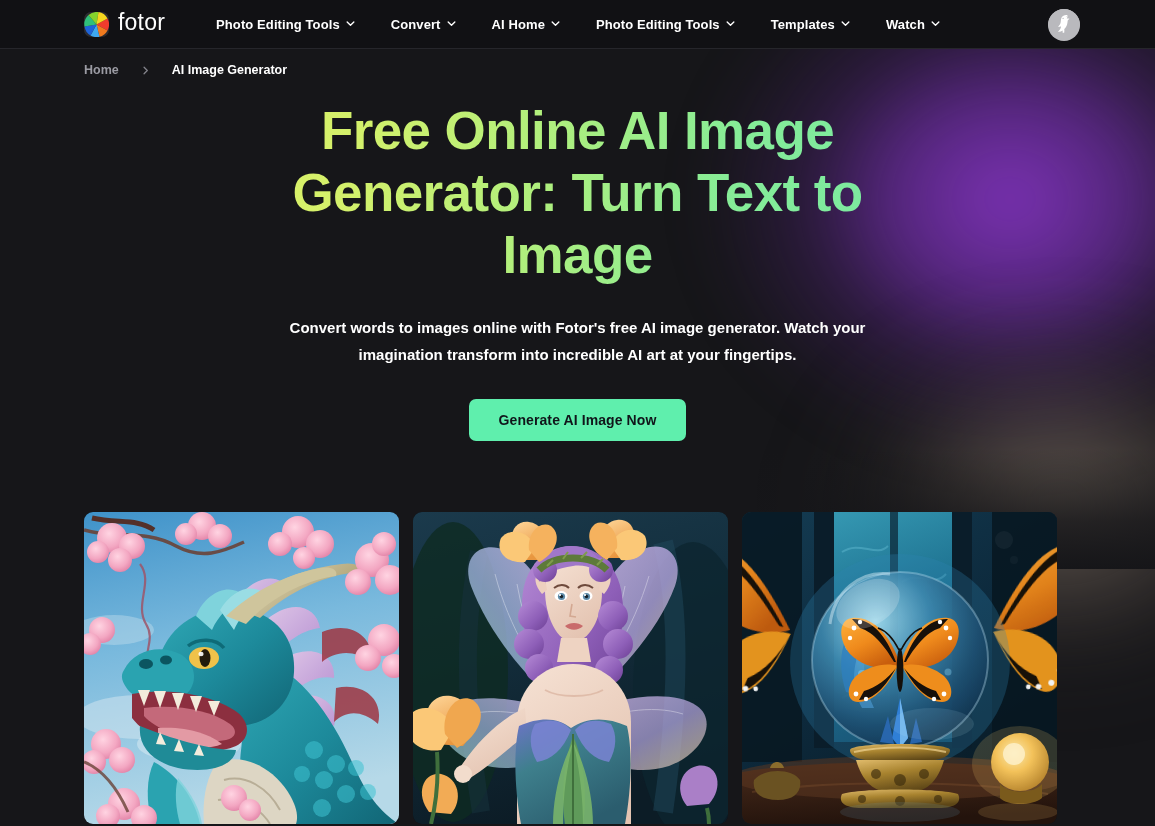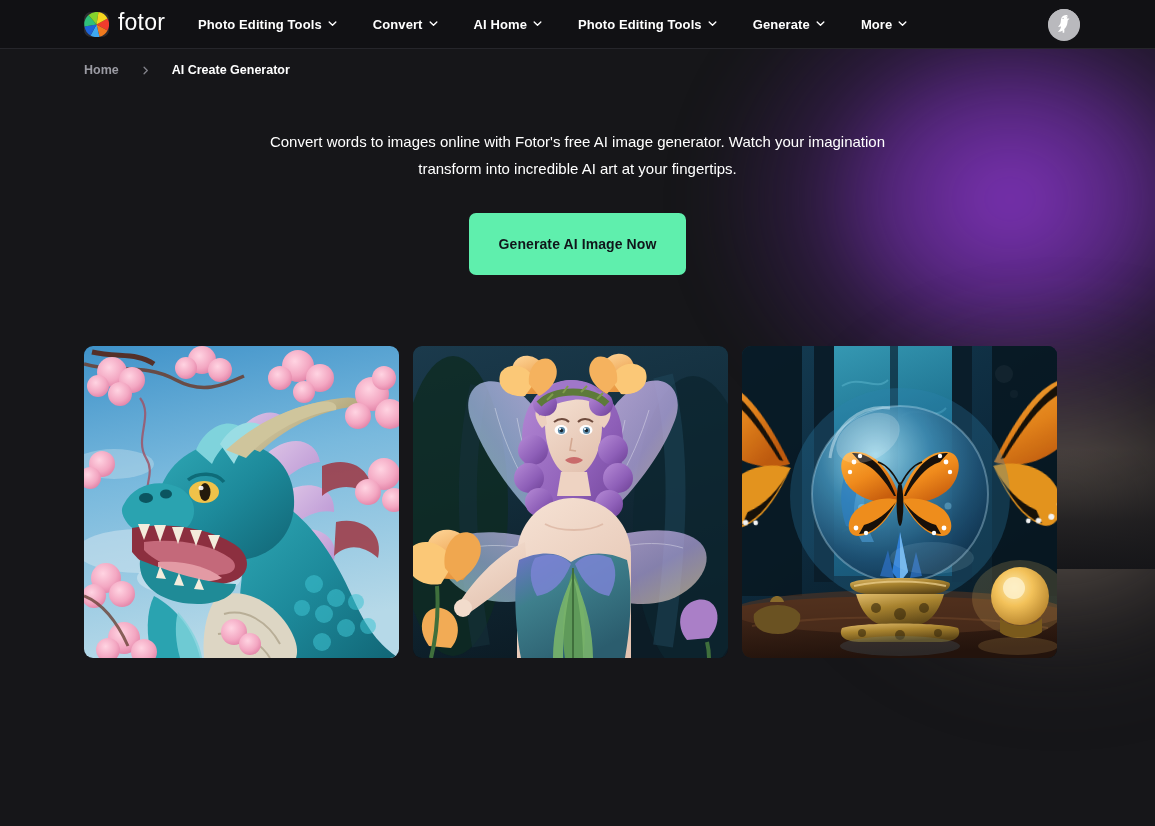--- a/index.html
+++ b/index.html
@@ -88,21 +88,21 @@
   .brand-name {
     color: #ffffff;
     font-size: 23px;
     line-height: 1;
     letter-spacing: 0.2px;
     font-weight: 400;
     padding-bottom: 3px;
     text-align: right;
   }
 
-  .nav { display: flex; align-items: center; }
+  .nav { display: flex; align-items: center; margin-left: 18px; }
   .nav-item {
     display: flex;
     align-items: center;
     gap: 6px;
     color: #ffffff;
     font-size: 13px;
     font-weight: 700;
     letter-spacing: 0.1px;
     padding: 0 0;
     margin-right: 36px;
@@ -167,33 +167,33 @@
     background-clip: text;
     color: transparent;
     -webkit-text-fill-color: transparent;
   }
   .subhead {
     margin: 28px auto 0;
     max-width: 640px;
     color: #ffffff;
     font-size: 15px;
     line-height: 27px;
-    font-weight: 400;
+    font-weight: 700;
   }
   .cta-wrap { margin-top: 31px; display:flex; justify-content:center; }
   .cta {
     background: #5fefad;
     color: #10151a;
     border: none;
     border-radius: 7px;
     font-family: "Liberation Sans", sans-serif;
     font-size: 14px;
     font-weight: 700;
     letter-spacing: 0.1px;
-    padding: 23px 30px;
+    padding: 13px 30px;
     cursor: pointer;
   }
 
   
   .gallery {
     position: relative;
     z-index: 4;
     display: flex;
     gap: 14px;
     padding: 0 84px;
@@ -276,29 +276,29 @@
       </div>
       <div class="nav-item">
         <span>Photo Editing Tools</span>
         <span class="caret">
           <svg viewBox="0 0 10 10" width="9" height="9">
               <path d="M1.3 3.3 L5 7 L8.7 3.3" fill="none" stroke="#ffffff" stroke-width="1.5" stroke-linecap="round" stroke-linejoin="round"></path>
             </svg>
         </span>
       </div>
       <div class="nav-item">
-        <span>Generate</span>
+        <span>Templates</span>
         <span class="caret">
           <svg viewBox="0 0 10 10" width="9" height="9">
               <path d="M1.3 3.3 L5 7 L8.7 3.3" fill="none" stroke="#ffffff" stroke-width="1.5" stroke-linecap="round" stroke-linejoin="round"></path>
             </svg>
         </span>
       </div>
       <div class="nav-item">
-        <span>More</span>
+        <span>Watch</span>
         <span class="caret">
           <svg viewBox="0 0 10 10" width="9" height="9">
               <path d="M1.3 3.3 L5 7 L8.7 3.3" fill="none" stroke="#ffffff" stroke-width="1.5" stroke-linecap="round" stroke-linejoin="round"></path>
             </svg>
         </span>
       </div>
     </div>
 
     <div class="avatar">
       <span>
@@ -311,24 +311,25 @@
     </div>
   </div>
 
   <div class="breadcrumb">
     <span class="bc-link">Home</span>
     <span class="bc-sep">
       <svg viewBox="0 0 10 10" width="9" height="9">
           <path d="M3.4 1.4 L7 5 L3.4 8.6" fill="none" stroke="#85858d" stroke-width="1.4" stroke-linecap="round" stroke-linejoin="round"></path>
         </svg>
     </span>
-    <span class="bc-current">AI Create Generator</span>
+    <span class="bc-current">AI Image Generator</span>
   </div>
 
   <div class="hero">
+    <h1 class="headline">Free Online AI Image Generator: Turn Text to Image</h1>
     <p class="subhead">Convert words to images online with Fotor's free AI image generator. Watch your imagination transform into incredible AI art at your fingertips.</p>
     <div class="cta-wrap">
       <button class="cta">Generate AI Image Now</button>
     </div>
   </div>
 
   <div class="gallery">
 
     <div class="shot">
       <svg viewBox="0 0 315 312" preserveAspectRatio="xMidYMid slice" role="img">

